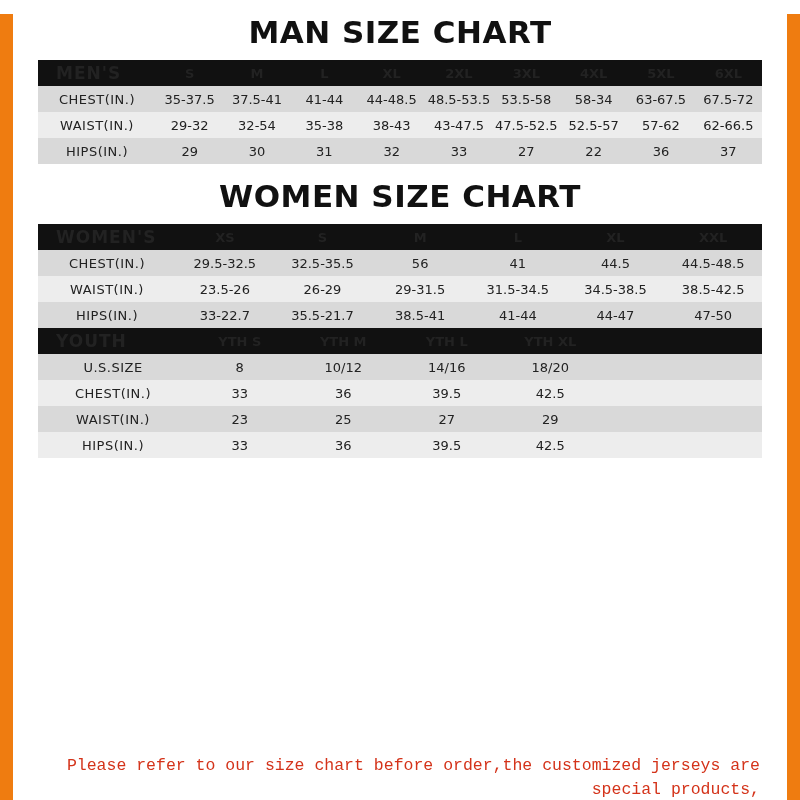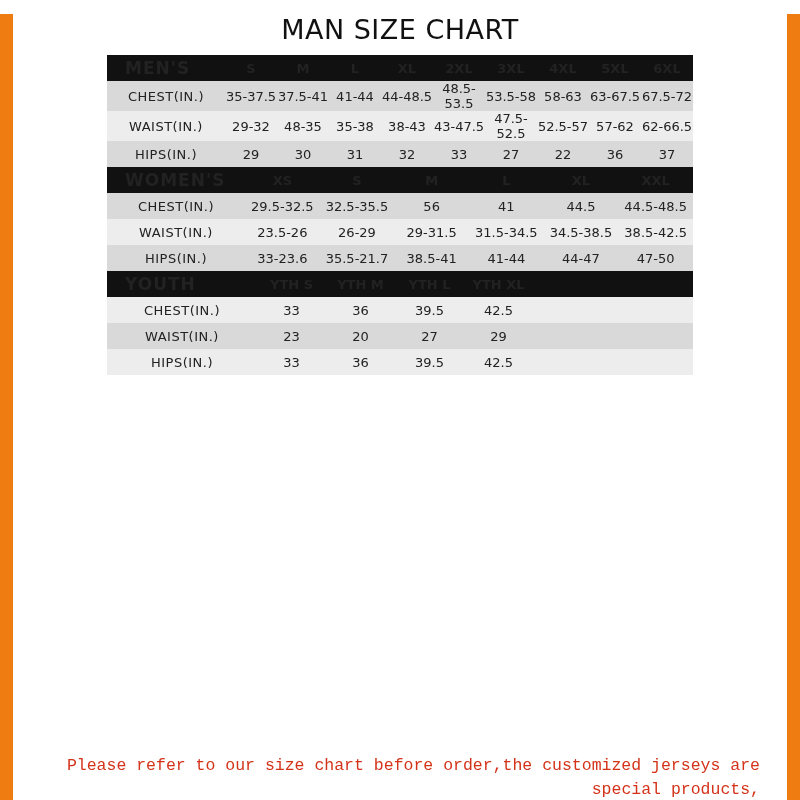--- a/index.html
+++ b/index.html
@@ -34,29 +34,29 @@
     font-weight: bold;
     font-size: 45px;
     letter-spacing: 2px;
     color: #141414;
   }
   .section {
     padding: 0 20px;
   }
   .section-title {
     text-align: center;
-    font-weight: normal;
-    font-size: 27px;
+    font-weight: bold;
+    font-size: 31px;
     color: #111;
     letter-spacing: 0.5px;
     margin: 14px 0 10px 0;
     font-family: "DejaVu Sans", sans-serif;
   }
   table.size {
-    width: 586px;
+    width: 724px;
     margin: 0 auto;
     border-collapse: collapse;
     table-layout: fixed;
   }
   table.size td, table.size th {
     text-align: center;
     font-size: 13px;
     color: #222;
     padding: 0;
     height: 26px;
@@ -143,28 +143,28 @@
           <td>6XL</td>
         </tr>
         <tr class="row-a">
           <td class="rowlabel">CHEST(IN.)</td>
           <td>35-37.5</td>
           <td>37.5-41</td>
           <td>41-44</td>
           <td>44-48.5</td>
           <td>48.5-53.5</td>
           <td>53.5-58</td>
-          <td>58-63</td>
+          <td>58-34</td>
           <td>63-67.5</td>
           <td>67.5-72</td>
         </tr>
         <tr class="row-b">
           <td class="rowlabel">WAIST(IN.)</td>
           <td>29-32</td>
-          <td>48-35</td>
+          <td>32-54</td>
           <td>35-38</td>
           <td>38-43</td>
           <td>43-47.5</td>
           <td>47.5-52.5</td>
           <td>52.5-57</td>
           <td>57-62</td>
           <td>62-66.5</td>
         </tr>
         <tr class="row-a">
           <td class="rowlabel">HIPS(IN.)</td>
@@ -176,20 +176,21 @@
           <td>27</td>
           <td>22</td>
           <td>36</td>
           <td>37</td>
         </tr>
       </tbody>
     </table>
   </div>
 
   <div class="section">
+    <div class="section-title">WOMEN SIZE CHART</div>
     <table class="size">
       <colgroup>
         <col class="women-col-1">
         <col>
           <col>
           <col>
           <col>
           <col>
           <col>
       </colgroup>
@@ -216,21 +217,21 @@
           <td class="rowlabel">WAIST(IN.)</td>
           <td>23.5-26</td>
           <td>26-29</td>
           <td>29-31.5</td>
           <td>31.5-34.5</td>
           <td>34.5-38.5</td>
           <td>38.5-42.5</td>
         </tr>
         <tr class="row-a">
           <td class="rowlabel">HIPS(IN.)</td>
-          <td>33-23.6</td>
+          <td>33-22.7</td>
           <td>35.5-21.7</td>
           <td>38.5-41</td>
           <td>41-44</td>
           <td>44-47</td>
           <td>47-50</td>
         </tr>
       </tbody>
     </table>
   </div>
 
@@ -246,32 +247,40 @@
       </colgroup>
       <tbody>
         <tr class="hdr-row">
           <td class="label">YOUTH</td>
           <td>YTH S</td>
           <td>YTH M</td>
           <td>YTH L</td>
           <td>YTH XL</td>
           <td></td>
         </tr>
+        <tr class="row-a">
+          <td class="rowlabel">U.S.SIZE</td>
+          <td>8</td>
+          <td>10/12</td>
+          <td>14/16</td>
+          <td>18/20</td>
+          <td></td>
+        </tr>
         <tr class="row-b">
           <td class="rowlabel">CHEST(IN.)</td>
           <td>33</td>
           <td>36</td>
           <td>39.5</td>
           <td>42.5</td>
           <td></td>
         </tr>
         <tr class="row-a">
           <td class="rowlabel">WAIST(IN.)</td>
           <td>23</td>
-          <td>20</td>
+          <td>25</td>
           <td>27</td>
           <td>29</td>
           <td></td>
         </tr>
         <tr class="row-b">
           <td class="rowlabel">HIPS(IN.)</td>
           <td>33</td>
           <td>36</td>
           <td>39.5</td>
           <td>42.5</td>

